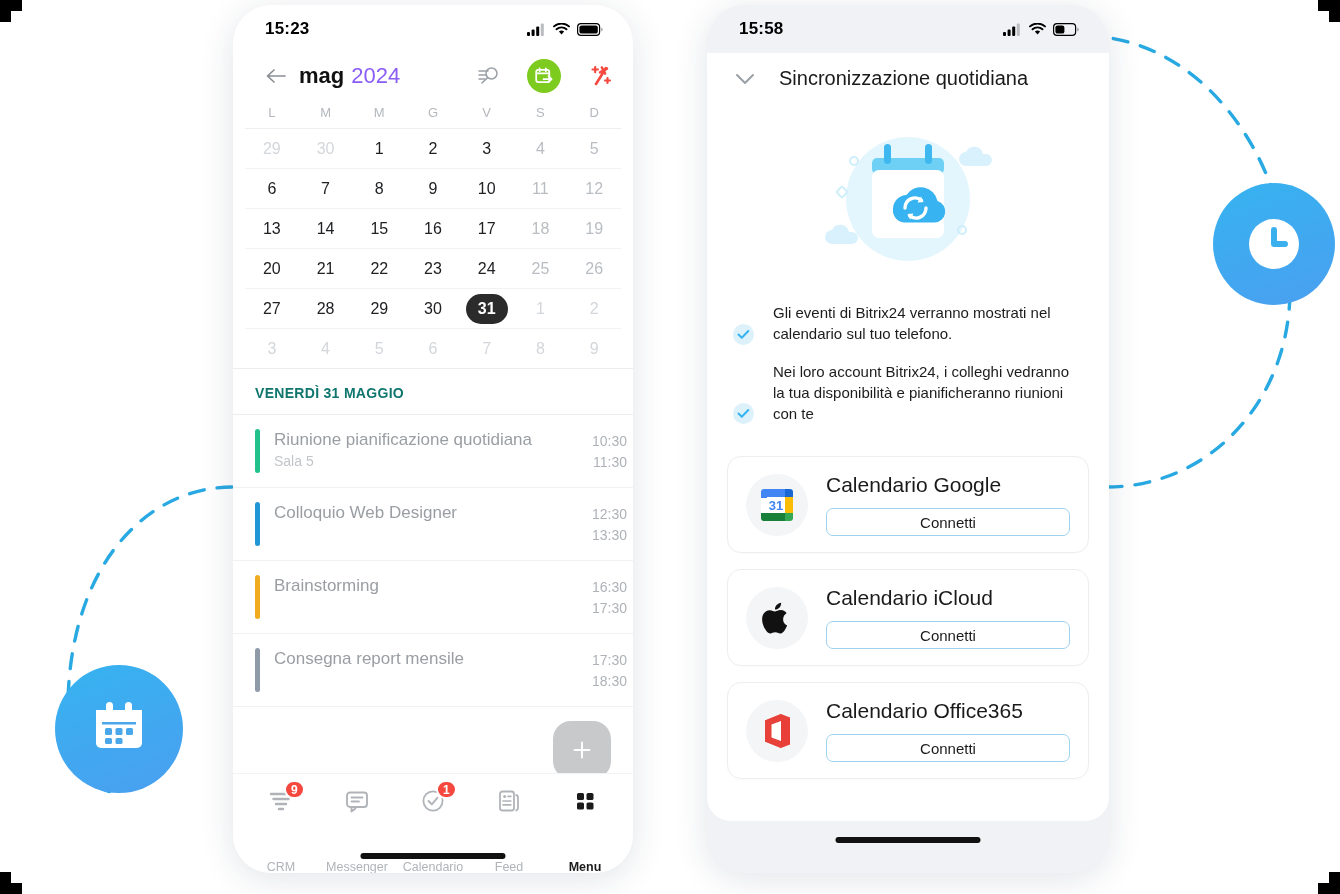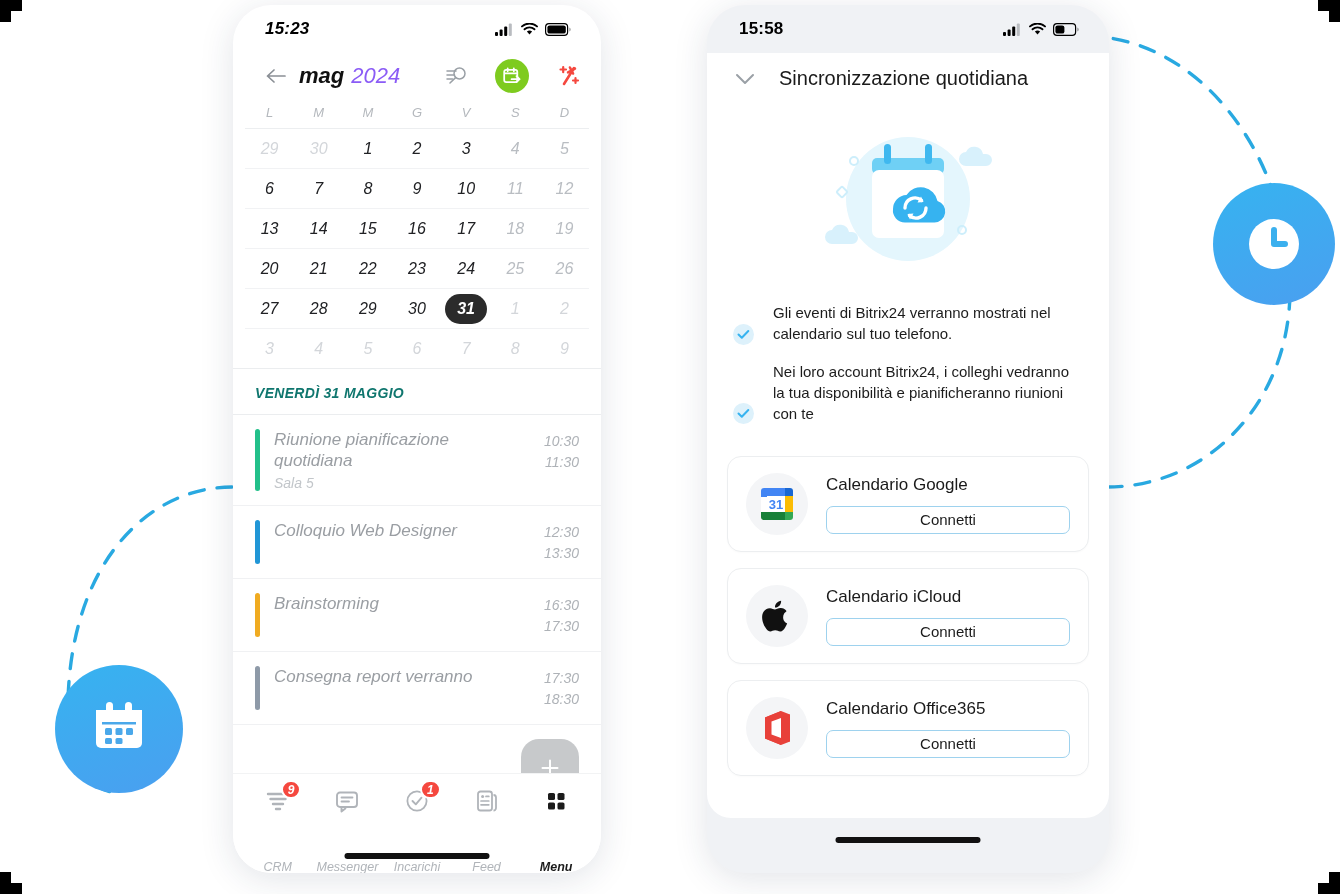--- a/index.html
+++ b/index.html
@@ -44,23 +44,22 @@
   #badge-clock { left: 1213px; top: 183px; width: 122px; height: 122px; }
 
   
   .phone {
     position: absolute;
     border-radius: 38px;
     overflow: hidden;
     box-shadow: 0 6px 34px rgba(30,50,80,.13);
   }
   #phone-left {
-    left: 233px; top: 5px; width: 368px; height: 868px;
+    left: 233px; top: 5px; width: 400px; height: 868px;
     background: #ffffff;
-    font-style: italic;
   }
   #phone-right {
     left: 707px; top: 5px; width: 402px; height: 868px;
     background: #f0f2f5;
   }
 
   
   .status-bar {
     height: 48px; padding: 0 30px 0 32px;
     display: flex; align-items: center; justify-content: space-between;
@@ -105,21 +104,21 @@
   
   .daytitle {
     padding: 16px 22px 13px; font-size: 14px; font-weight: bold;
     letter-spacing: .3px; color: #0f766e;
     border-bottom: 1px solid #ebedef; border-top: 1px solid #ebedef;
   }
 
   
   .events { }
   .event {
-    display: flex; padding: 14px 22px 14px 22px; gap: 14px;
+    display: flex; padding: 14px 6px 14px 22px; gap: 14px;
     border-bottom: 1px solid #f0f1f3; cursor: pointer;
   }
   .ev-bar { width: 5px; border-radius: 3px; flex: 0 0 5px; }
   .ev-main { flex: 1; min-width: 0; }
   .ev-title { font-size: 17px; color: #9a9ea3; line-height: 1.25; }
   .ev-sub { font-size: 14px; color: #c2c6ca; margin-top: 3px; }
   .ev-times { text-align: right; font-size: 14px; color: #aeb2b7; line-height: 1.5; padding-top: 2px; }
 
   .fab-wrap { position: relative; height: 96px; }
   .fab {
@@ -178,21 +177,21 @@
     border: 1px solid #eceef0; border-radius: 14px; background: #fff;
     padding: 16px 18px; margin-bottom: 16px;
     display: flex; align-items: center; gap: 18px;
     box-shadow: 0 1px 2px rgba(0,0,0,.02);
   }
   .card-logo {
     flex: 0 0 62px; width: 62px; height: 62px; border-radius: 50%;
     background: #f4f5f7; display: flex; align-items: center; justify-content: center;
   }
   .card-body { flex: 1; min-width: 0; }
-  .card-title { font-size: 17px; color: #1a1a1a; margin-bottom: 11px; }
+  .card-title { font-size: 21px; color: #1a1a1a; margin-bottom: 11px; }
   .connect-btn {
     display: block; width: 100%; height: 28px; border-radius: 7px;
     border: 1px solid #9ed2ee; background: #fff; color: #1b1b1b;
     font-size: 15px; font-family: inherit; cursor: pointer;
   }
   .home-indicator-dark {
     position: absolute; bottom: 30px; left: 50%; transform: translateX(-50%);
     width: 145px; height: 6px; border-radius: 4px; background: #111;
   }
 </style>
@@ -400,21 +399,21 @@
             <div class="ev-title">Brainstorming</div>
           </div>
           <div class="ev-times">
             <div>16:30</div>
             <div>17:30</div>
           </div>
         </div>
         <div class="event">
           <div class="ev-bar" style="background: rgb(142, 154, 168);"></div>
           <div class="ev-main">
-            <div class="ev-title">Consegna report verranno</div>
+            <div class="ev-title">Consegna report mensile</div>
           </div>
           <div class="ev-times">
             <div>17:30</div>
             <div>18:30</div>
           </div>
         </div>
       </div>
 
     <div class="fab-wrap">
       <div class="fab">
@@ -445,21 +444,21 @@
           <div class="navlabel">Messenger</div>
         </div>
         <div class="navitem">
           <div class="navicon">
             <svg width="26" height="24" viewBox="0 0 26 24">
               <circle cx="13" cy="12" r="9.6" fill="none" stroke="#b0b4b9" stroke-width="1.8"></circle>
               <path d="M8.5 12 L11.8 15.3 L17.5 8.7" fill="none" stroke="#b0b4b9" stroke-width="1.9" stroke-linecap="round" stroke-linejoin="round"></path>
             </svg>
             <span class="nav-badge">1</span>
           </div>
-          <div class="navlabel">Incarichi</div>
+          <div class="navlabel">Calendario</div>
         </div>
         <div class="navitem">
           <div class="navicon">
             <svg width="26" height="24" viewBox="0 0 26 24">
               <rect x="4" y="2.5" width="14" height="19" rx="2.5" fill="none" stroke="#b0b4b9" stroke-width="1.8"></rect>
               <path d="M19.5 6 a2.5 2.5 0 0 1 2.5 2.5 V19 a2.5 2.5 0 0 1 -2.5 2.5" fill="none" stroke="#b0b4b9" stroke-width="1.8"></path>
               <circle cx="8.6" cy="7.4" r="1.5" fill="#b0b4b9"></circle>
               <path d="M12 7.4 H14.8 M7 12 H14.8 M7 15.8 H14.8" stroke="#b0b4b9" stroke-width="1.7" stroke-linecap="round"></path>
             </svg>
           </div>

